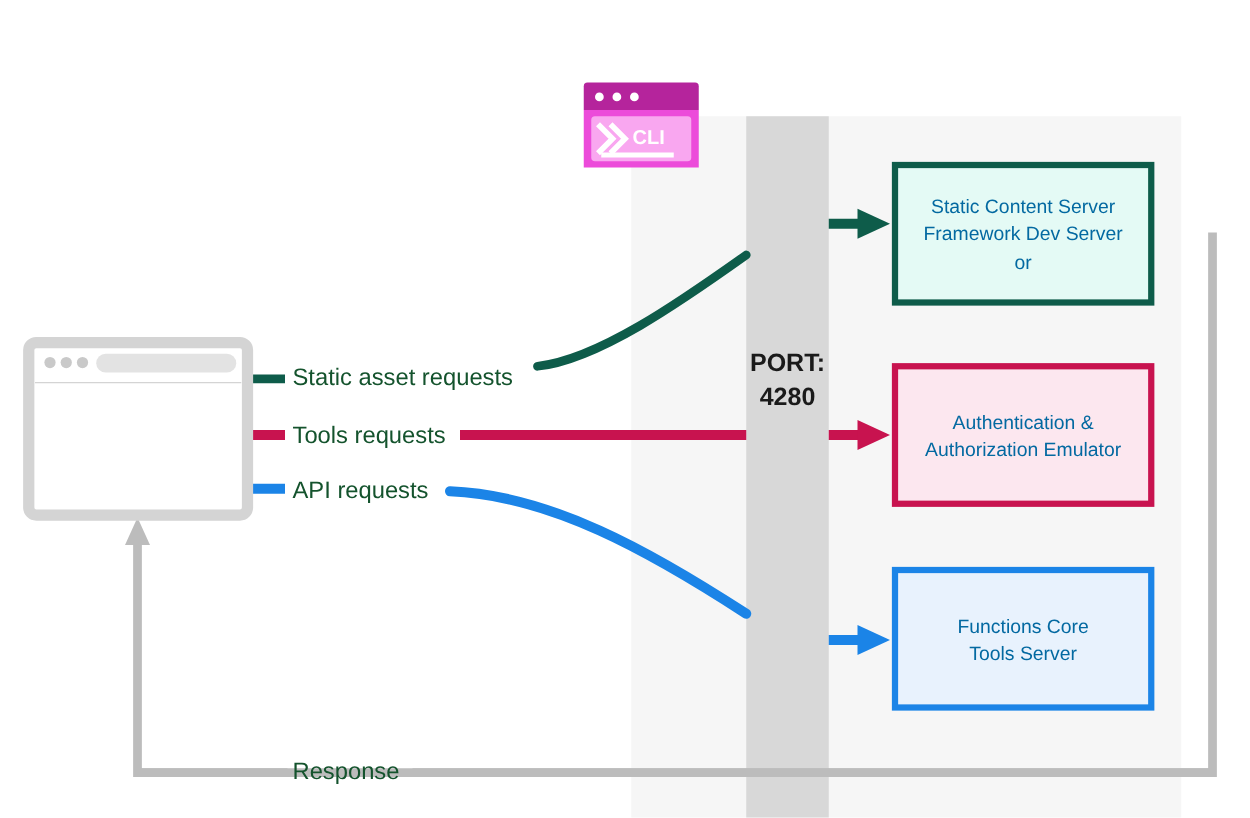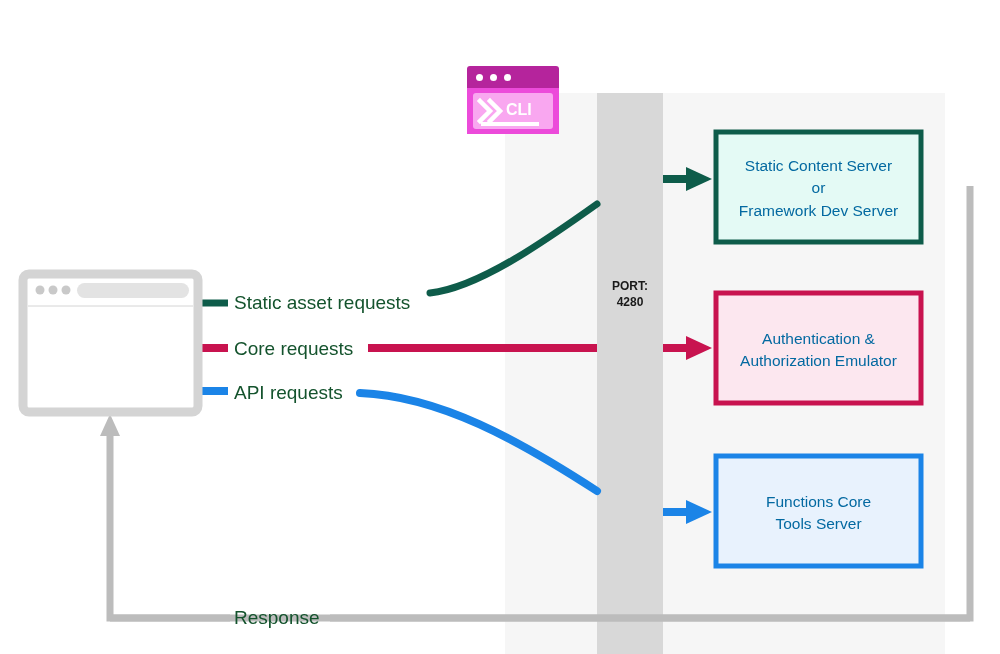--- a/index.html
+++ b/index.html
@@ -26,21 +26,21 @@
     color:#0369a1;
     font-size:15.5px;
     line-height:1.45;
     font-family:"Liberation Sans", sans-serif;
     pointer-events:none;
   }
   .portlbl{
     position:absolute;
     text-align:center;
     color:#1a1a1a;
-    font-size:12px;
+    font-size:20px;
     font-weight:bold;
     line-height:1.35;
     font-family:"Liberation Sans", sans-serif;
   }
   .cli-win{position:absolute;}
   .cli-bar{background:#B5249C;border-radius:3px 3px 0 0;}
   .cli-body{background:#EC4BDA;}
   .cli-screen{background:#F9A7F0;border-radius:3px;}
   .dot{background:#ffffff;border-radius:50%;}
 </style>
@@ -130,33 +130,33 @@
 
           <text x="33" y="22" font-family="Liberation Sans, sans-serif" font-size="16" font-weight="bold" fill="#ffffff">CLI</text>
 
           <rect x="8" y="29" width="58" height="4" fill="#ffffff"></rect>
         </svg>
       </div>
     </div>
   </div>
 
   <div class="lbl" style="left:234px;top:255px;">Static asset requests</div>
-  <div class="lbl" style="left:234px;top:301px;">Core requests</div>
+  <div class="lbl" style="left:234px;top:301px;">Tools requests</div>
   <div class="lbl" style="left:234px;top:345px;">API requests</div>
   <div class="lbl" style="left:234px;top:570px;">Response</div>
 
   <div class="portlbl" style="left:597px;top:242px;width:66px;">
     <div>PORT:</div>
     <div>4280</div>
   </div>
 
   <div class="boxtext" style="left:716px;top:119px;width:205px;">
     <div>Static Content Server</div>
+    <div>Framework Dev Server</div>
     <div>or</div>
-    <div>Framework Dev Server</div>
   </div>
 
   <div class="boxtext" style="left:716px;top:292px;width:205px;">
     <div>Authentication &amp;</div>
     <div>Authorization Emulator</div>
   </div>
 
   <div class="boxtext" style="left:716px;top:455px;width:205px;">
     <div>Functions Core</div>
     <div>Tools Server</div>

